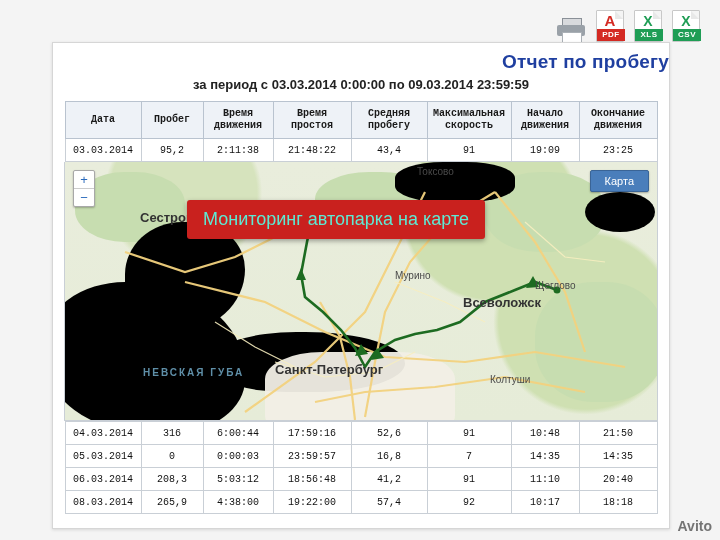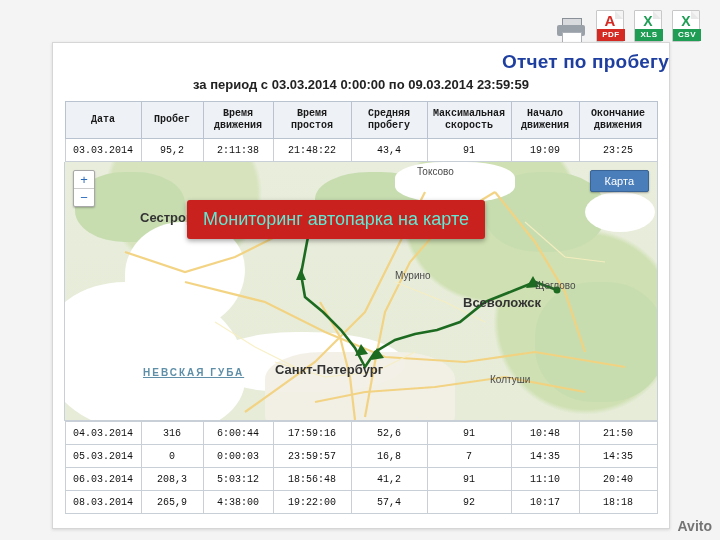--- a/index.html
+++ b/index.html
@@ -72,21 +72,21 @@
     position:relative;width:592px;height:258px;margin:0 auto;border:1px solid #c9cfd6;border-top:none;
     overflow:hidden;background:#cfe3b6;
   }
   .map-bg{position:absolute;inset:0;}
   .land{position:absolute;inset:0;background:
      radial-gradient(circle at 72% 20%, #cfe0b2 0 18%, rgba(0,0,0,0) 19%),
      radial-gradient(circle at 88% 62%, #cfe0b2 0 16%, rgba(0,0,0,0) 17%),
      radial-gradient(circle at 20% 12%, #d6e3bd 0 14%, rgba(0,0,0,0) 15%),
      linear-gradient(180deg,#e9eddc 0%,#e6ecd8 100%);}
   .water{
-    position:absolute;background:#ffffff;text-decoration:underline;
+    position:absolute;background:#000000;
   }
   .w1{left:-20px;top:120px;width:200px;height:150px;border-radius:40% 60% 35% 50%;}
   .w2{left:60px;top:60px;width:120px;height:110px;border-radius:50% 45% 60% 40%;}
   .w3{left:150px;top:170px;width:190px;height:60px;border-radius:45% 55% 50% 40%;}
   .w4{left:330px;top:0px;width:120px;height:40px;border-radius:40%;}
   .w5{left:520px;top:30px;width:70px;height:40px;border-radius:50%;}
   .green{position:absolute;background:#c7ddb0;border-radius:45%;}
   .g1{left:420px;top:10px;width:120px;height:80px;}
   .g2{left:470px;top:120px;width:130px;height:120px;}
   .g3{left:250px;top:10px;width:120px;height:60px;}

